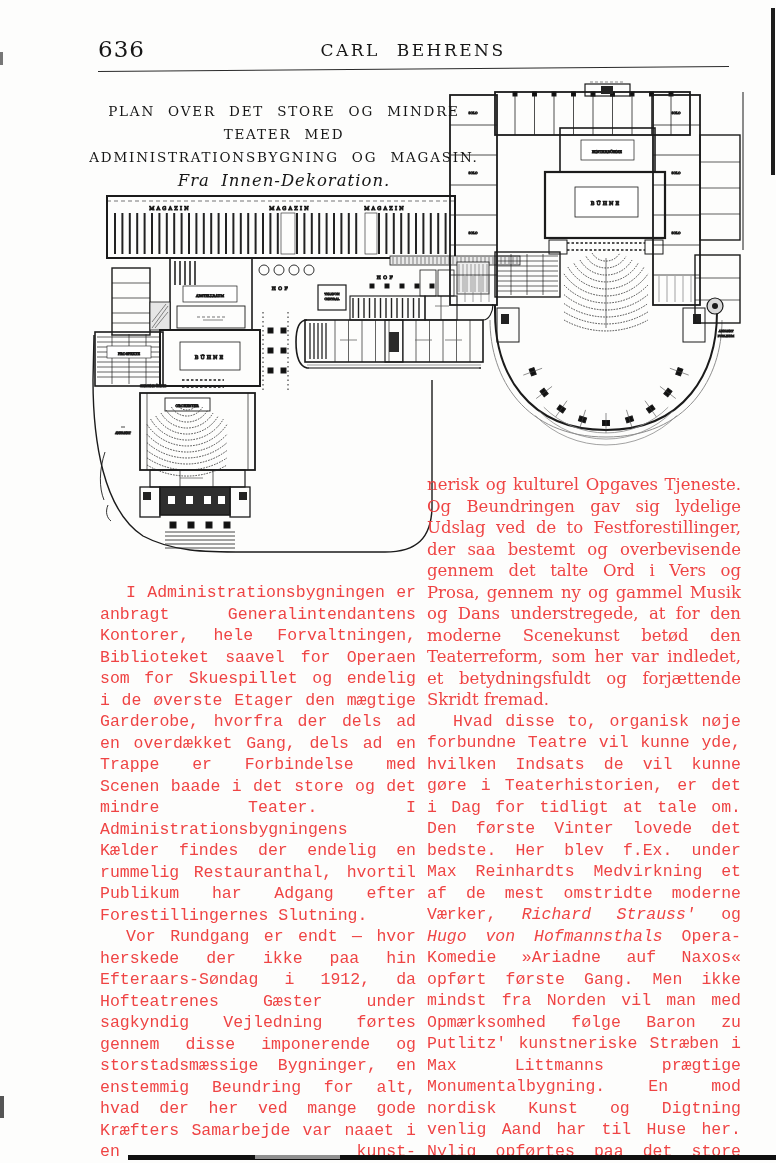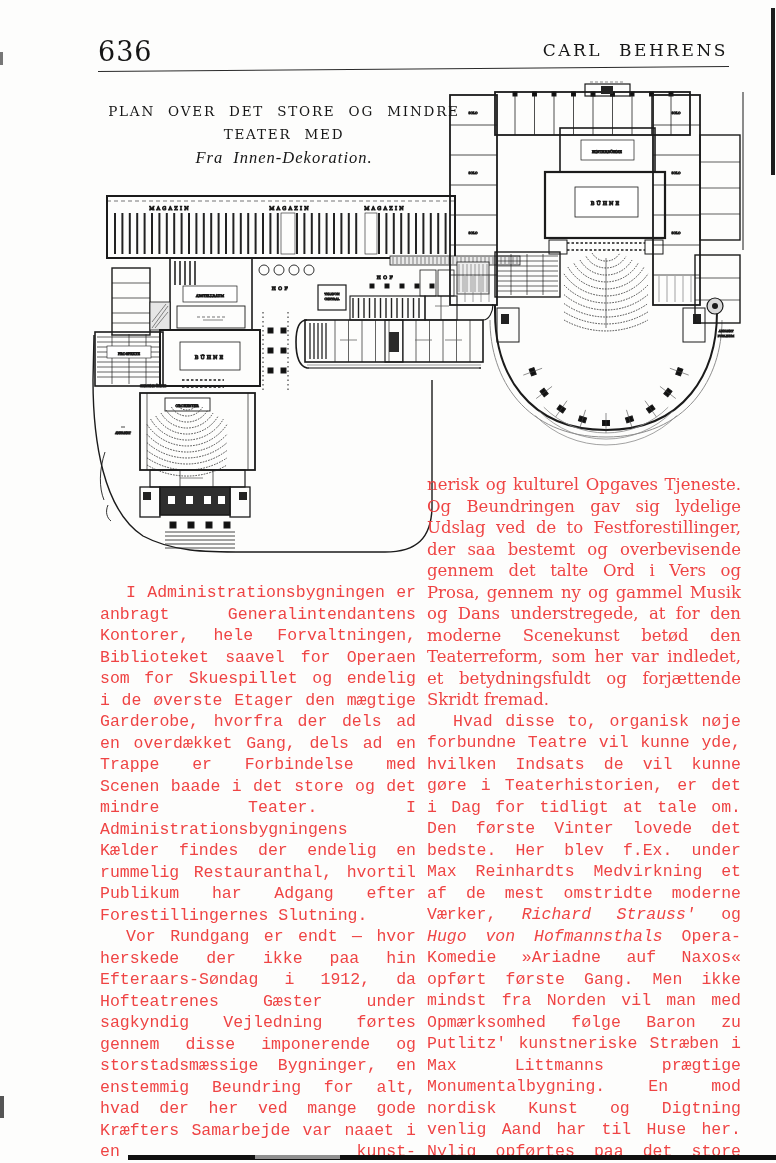--- a/index.html
+++ b/index.html
@@ -1,27 +1,27 @@
 <!DOCTYPE html>
 <html><head>
 <meta charset="utf-8">
 <style>
   html,body{margin:0;padding:0;background:#e8e8e8;}
   .page{position:relative;width:776px;height:1163px;background:#fdfdfc;overflow:hidden;
         font-family:"DejaVu Serif", serif;color:#161616;}
   
-  .pagenum{position:absolute;left:98px;top:36px;font-size:27px;letter-spacing:1px;}
-  .runhead{position:absolute;left:98px;top:40px;width:630px;text-align:right;
+  .pagenum{position:absolute;left:98px;top:36px;font-size:23px;letter-spacing:1px;}
+  .runhead{position:absolute;left:98px;top:40px;width:630px;text-align:center;
            font-size:17px;letter-spacing:2.5px;word-spacing:9px;}
   .headrule{position:absolute;left:98px;top:71px;width:631px;height:0;
             border-top:1.8px solid #2a2a2a;transform:rotate(-0.45deg);transform-origin:left center;}
   
   .caption{position:absolute;left:76px;top:100px;width:416px;text-align:center;}
   .cap1,.cap2{font-size:13.5px;letter-spacing:1.8px;word-spacing:7px;line-height:23px;}
-  .cap3{font-size:16.5px;font-style:italic;letter-spacing:1px;word-spacing:5px;line-height:23px;font-family:Liberation Serif, serif;}
+  .cap3{font-size:16.5px;font-style:italic;letter-spacing:1px;word-spacing:5px;line-height:23px;}
   
   .plan{position:absolute;left:85px;top:80px;width:660px;height:495px;}
   .plan text{font-family:"DejaVu Serif",serif;fill:#111;}
   
   .col{position:absolute;font-size:16.5px;line-height:21.5px;text-align:justify;
        color:#ef4444;}
   .col p{margin:0;}
   .col p.ind{text-indent:26px;font-family:Liberation Mono, monospace;}
   .col-left{left:100px;top:582px;width:316px;}
   .col-right{left:427px;top:474px;width:314px;}
@@ -37,20 +37,21 @@
 <body>
 
 <div class="page">
 
   <div class="pagenum">636</div>
   <div class="runhead">CARL BEHRENS</div>
   <div class="headrule"></div>
 
   <div class="caption">
     <div class="cap1">PLAN OVER DET STORE OG MINDRE TEATER MED</div>
+    <div class="cap2">ADMINISTRATIONSBYGNING OG MAGASIN.</div>
     <div class="cap3">Fra Innen-Dekoration.</div>
   </div>
 
   <svg class="plan" viewBox="0 0 660 495">
     <g fill="none" stroke="#1b1b1b" stroke-width="1">
 
       <g>
         <rect x="22" y="116" width="348" height="62" stroke-width="2"></rect>
         <line x1="22" y1="121" x2="370" y2="121" stroke-width="0.6" stroke-dasharray="4,3"></line>
         <g id="mag-strips">

